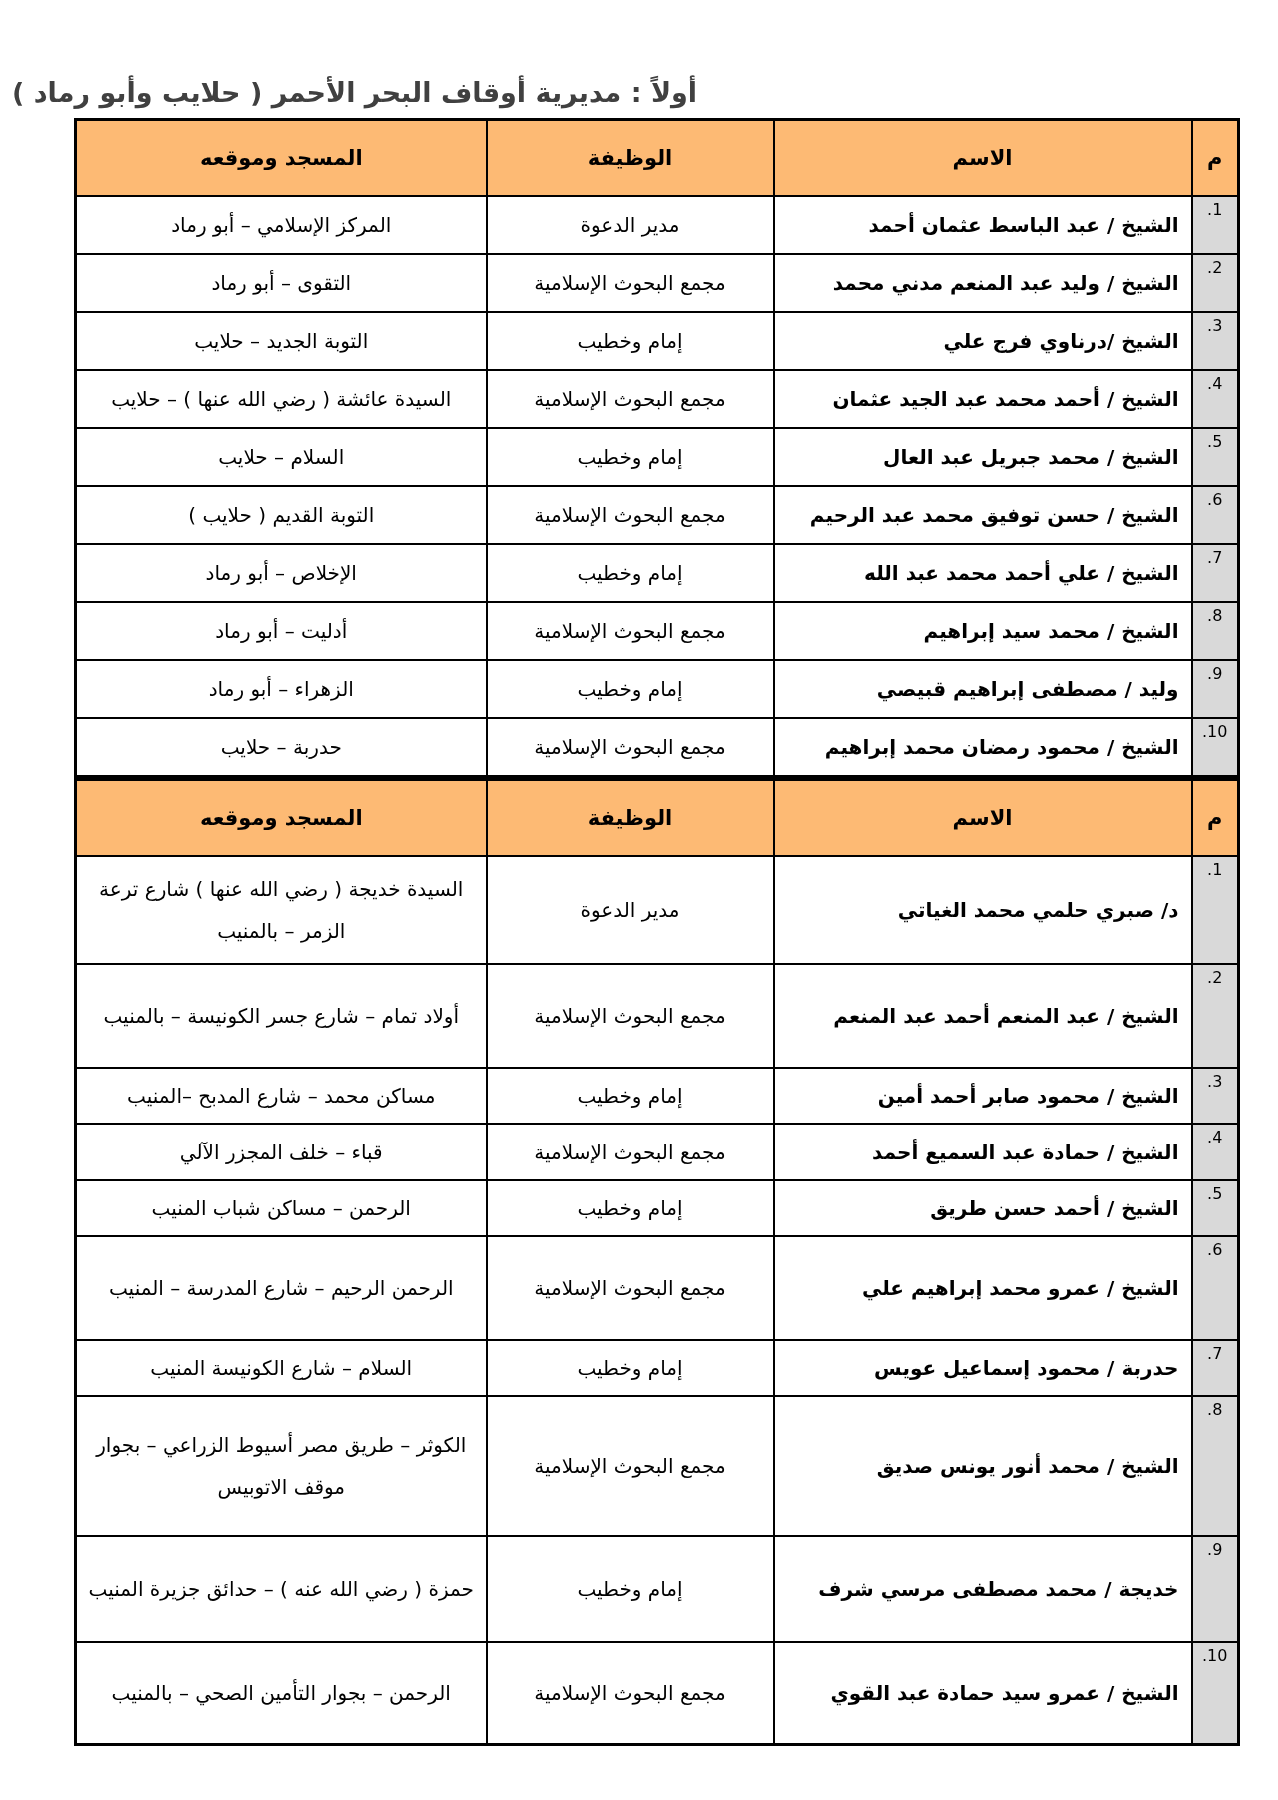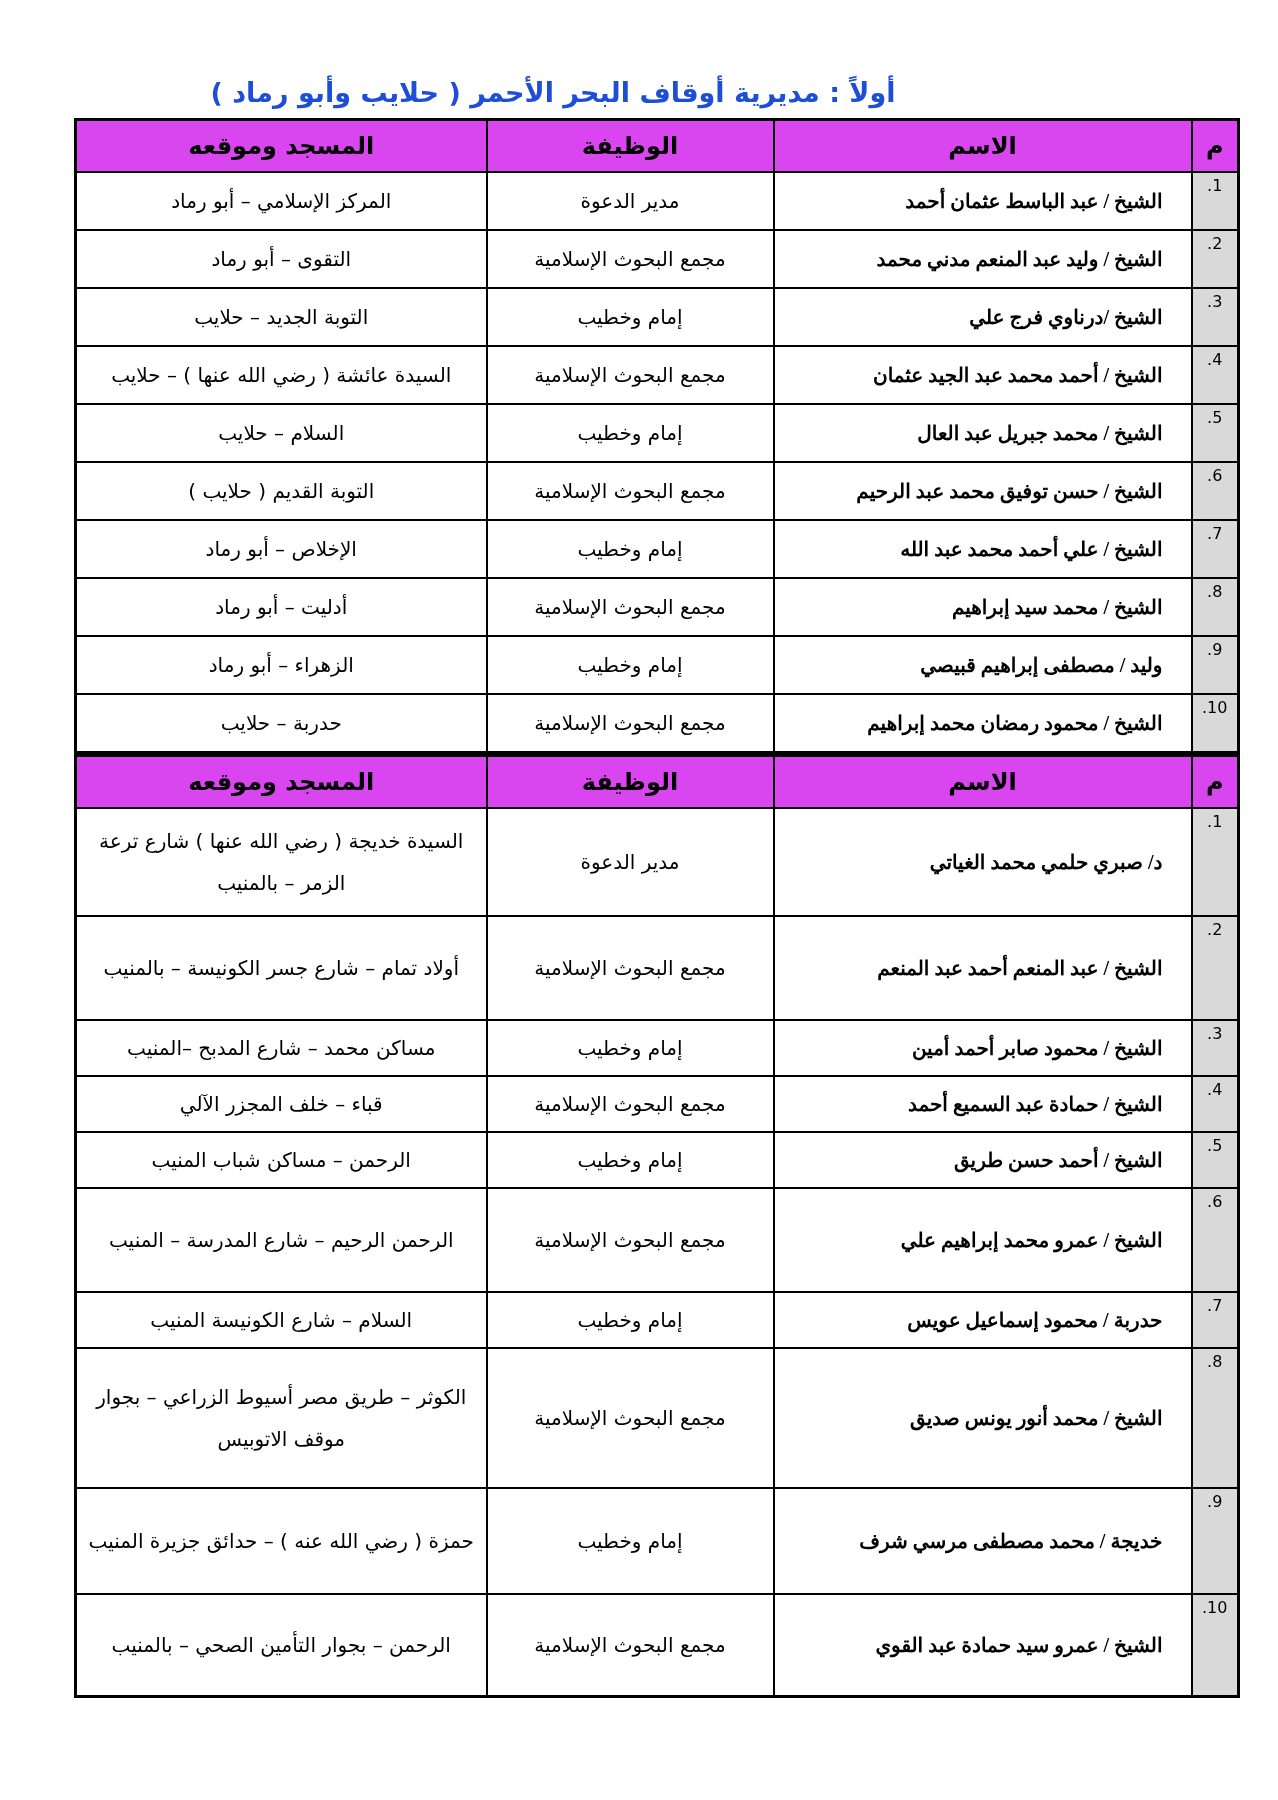--- a/index.html
+++ b/index.html
@@ -14,72 +14,72 @@
     direction: rtl;
     position: relative;
     overflow: hidden;
   }
   .page {
     padding-top: 78px;
   }
   .section-title {
     font-weight: bold;
     font-size: 27px;
-    color: #1d4ed8;
-    text-align: center;
+    color: #404040;
+    text-align: left;
     white-space: nowrap;
     line-height: 1.1;
+    margin-left: 12px;
   }
   .title-1 { margin-right: 172px; margin-bottom: 10px; }
   .title-2 { margin-right: 97px;  margin-top: 20px; margin-bottom: 10px; }
 
   table.roster {
     border-collapse: collapse;
     table-layout: fixed;
     width: 1163px;
     margin-right: 38px; 
     margin-left: 77px;  
     border: 3px solid #000;
   }
   table.roster th, table.roster td {
     border: 2px solid #000;
     color: #000;
     overflow: hidden;
   }
   table.roster th {
-    background: #d946ef;
+    background: #fdba74;
     font-weight: bold;
-    font-size: 24px;
+    font-size: 21px;
     height: 50px;
     text-align: center;
     vertical-align: middle;
-    padding: 0 4px;
+    padding: 12px 4px;
   }
   col.c-num    { width: 47px;  }
   col.c-name   { width: 418px; }
   col.c-job    { width: 287px; }
   col.c-mosque { width: 411px; }
 
   td.cell-num {
     background: #d9d9d9;
     vertical-align: top;
     text-align: center;
     font-weight: normal;
     font-size: 16px;
     padding-top: 3px;
     direction: rtl;
   }
   td.cell-name {
     text-align: right;
     vertical-align: middle;
     font-weight: bold;
     font-size: 20px;
-    padding: 4px 28px 4px 4px;
+    padding: 4px 12px 4px 4px;
     line-height: 2.0;
-    font-family: Liberation Serif, serif;
   }
   td.cell-job, td.cell-mosque {
     text-align: center;
     vertical-align: middle;
     font-weight: normal;
     font-size: 20px;
     padding: 4px 6px;
     line-height: 2.1;
   }
   #table1 td { height: 48px; }

